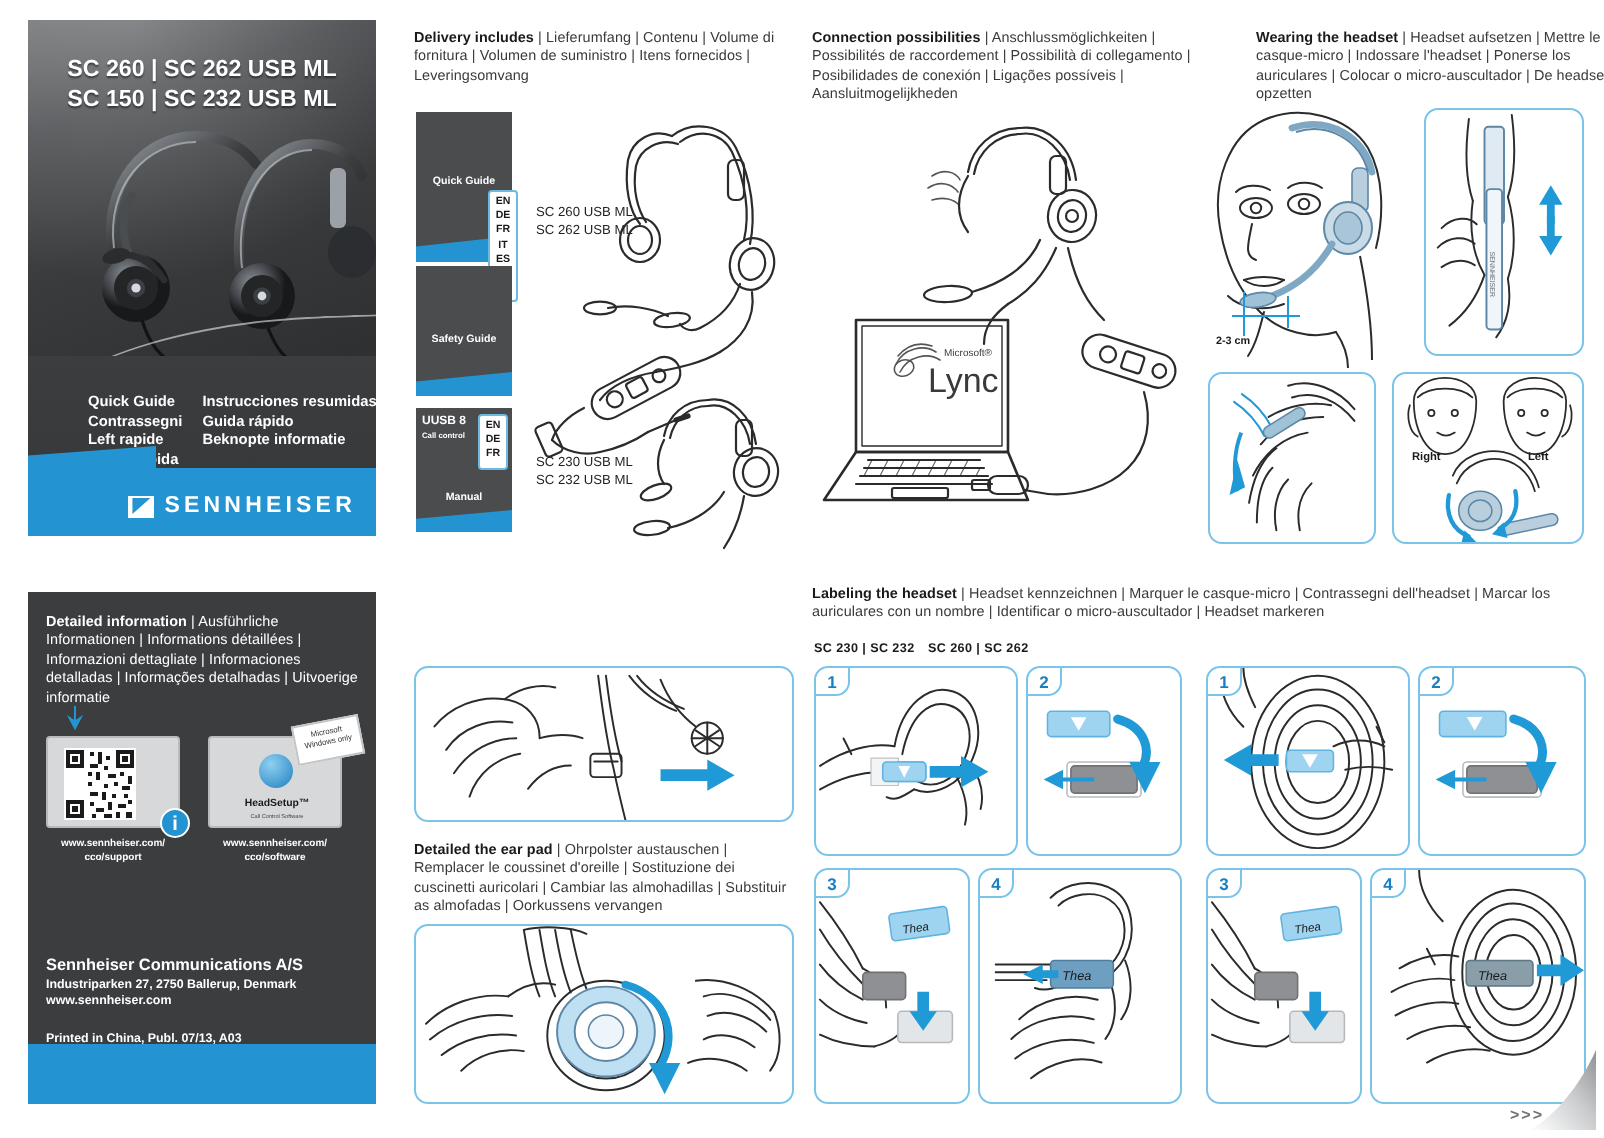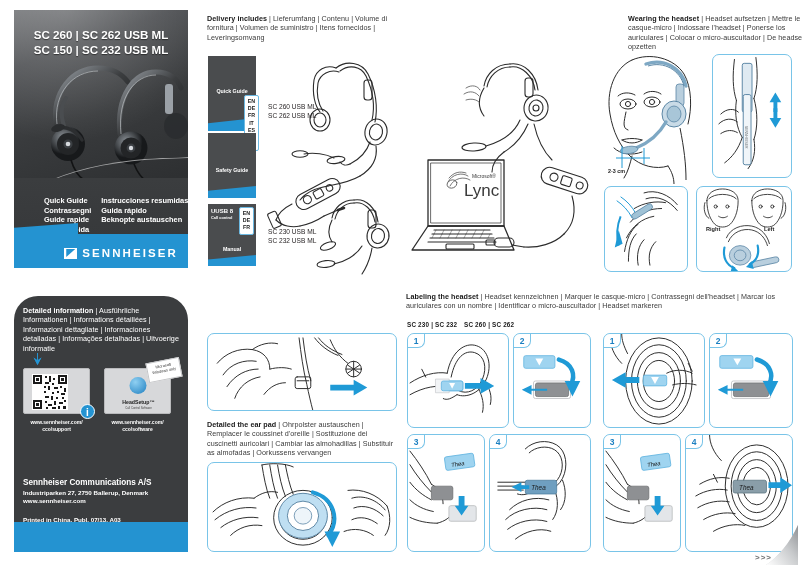--- a/index.html
+++ b/index.html
@@ -83,21 +83,20 @@
   }
   .senn-word { font-weight:bold; font-size:11.5px; letter-spacing:2.1px; }
 
   
   .cover-art { position:absolute; left:24px; top:42px; width:150px; height:130px; }
 
   
   .infocard {
     position:absolute; left:14px; top:296px; width:174px; height:256px;
     background:#3b3d3f;
-    border-radius:24px;
   }
   .infocard .heading { color:#ffffff; padding: 10px 9px 0 9px; font-size:7.2px; line-height:9.4px; }
   .infocard .heading b { color:#ffffff; }
   .tiles { position:absolute; left:9px; top:72px; width:158px; display:flex; gap:14px; }
   .tile { width: 67px; }
   .tile-box {
     width:67px; height:46px; background:#d7d8da; border:1px solid #b9babc;
     border-radius:2px; position:relative; overflow:visible;
   }
   .qr { position:absolute; left:8px; top:5px; width:36px; height:36px; background:#ffffff; }
@@ -218,27 +217,27 @@
       <rect x="127" y="32" width="8" height="30" rx="3" fill="#9ba1a7"></rect>
     </svg>
 
     <div class="cover-swoosh"></div>
     <div class="cover-lower"></div>
 
     <div class="cover-guide">
       <div>
         <div>Quick Guide</div>
         <div>Contrassegni</div>
-        <div>Guide rapide</div>
+        <div>Left rapide</div>
         <div>Guida rapida</div>
       </div>
       <div>
         <div>Instrucciones resumidas</div>
         <div>Guida rápido</div>
-        <div>Beknopte austauschen</div>
+        <div>Beknopte informatie</div>
       </div>
     </div>
 
     <div class="cover-blue">
       <div class="senn-logo">
         <span class="senn-mark"></span>
         <span class="senn-word">SENNHEISER</span>
       </div>
     </div>
   </div>
@@ -328,20 +327,23 @@
       <ellipse cx="120" cy="186" rx="6.5" ry="7.5" transform="rotate(10 120 186)"></ellipse>
       <rect x="110" y="160" width="8" height="18" rx="3"></rect>
       <path d="M74 170 C70 178 70 186 74 192"></path>
       <ellipse cx="70" cy="196" rx="8" ry="3.4" transform="rotate(-20 70 196)"></ellipse>
       <path d="M104 196 C98 206 86 212 76 214"></path>
       <ellipse cx="68" cy="214" rx="9" ry="3.4" transform="rotate(-6 68 214)"></ellipse>
       <path d="M114 198 C112 210 108 218 104 224"></path>
     </g>
   </svg>
 
+  <div class="col-head heading" style="left:406px; top:14px; width:190px;">
+    <b>Connection possibilities</b><span> | Anschlussmöglichkeiten | Possibilités de raccordement | Possibilità di collegamento | Posibilidades de conexión | Ligações possíveis | Aansluitmogelijkheden</span>
+  </div>
 
   <svg class="plain-art" style="left:404px; top:54px; width:196px; height:212px;" viewBox="0 0 196 212">
     <g fill="none" stroke="#2b2b2b" stroke-width="1.1" stroke-linecap="round" stroke-linejoin="round">
 
       <path d="M106 10 C120 8 132 20 134 36"></path>
       <path d="M106 13 C118 11 129 22 131 36"></path>
       <path d="M106 10 C92 10 82 20 80 32"></path>
       <path d="M106 13 C94 13 85 22 83 33"></path>
       <ellipse cx="132" cy="54" rx="12" ry="13" transform="rotate(10 132 54)"></ellipse>
       <ellipse cx="132" cy="54" rx="7" ry="8" transform="rotate(10 132 54)"></ellipse>

